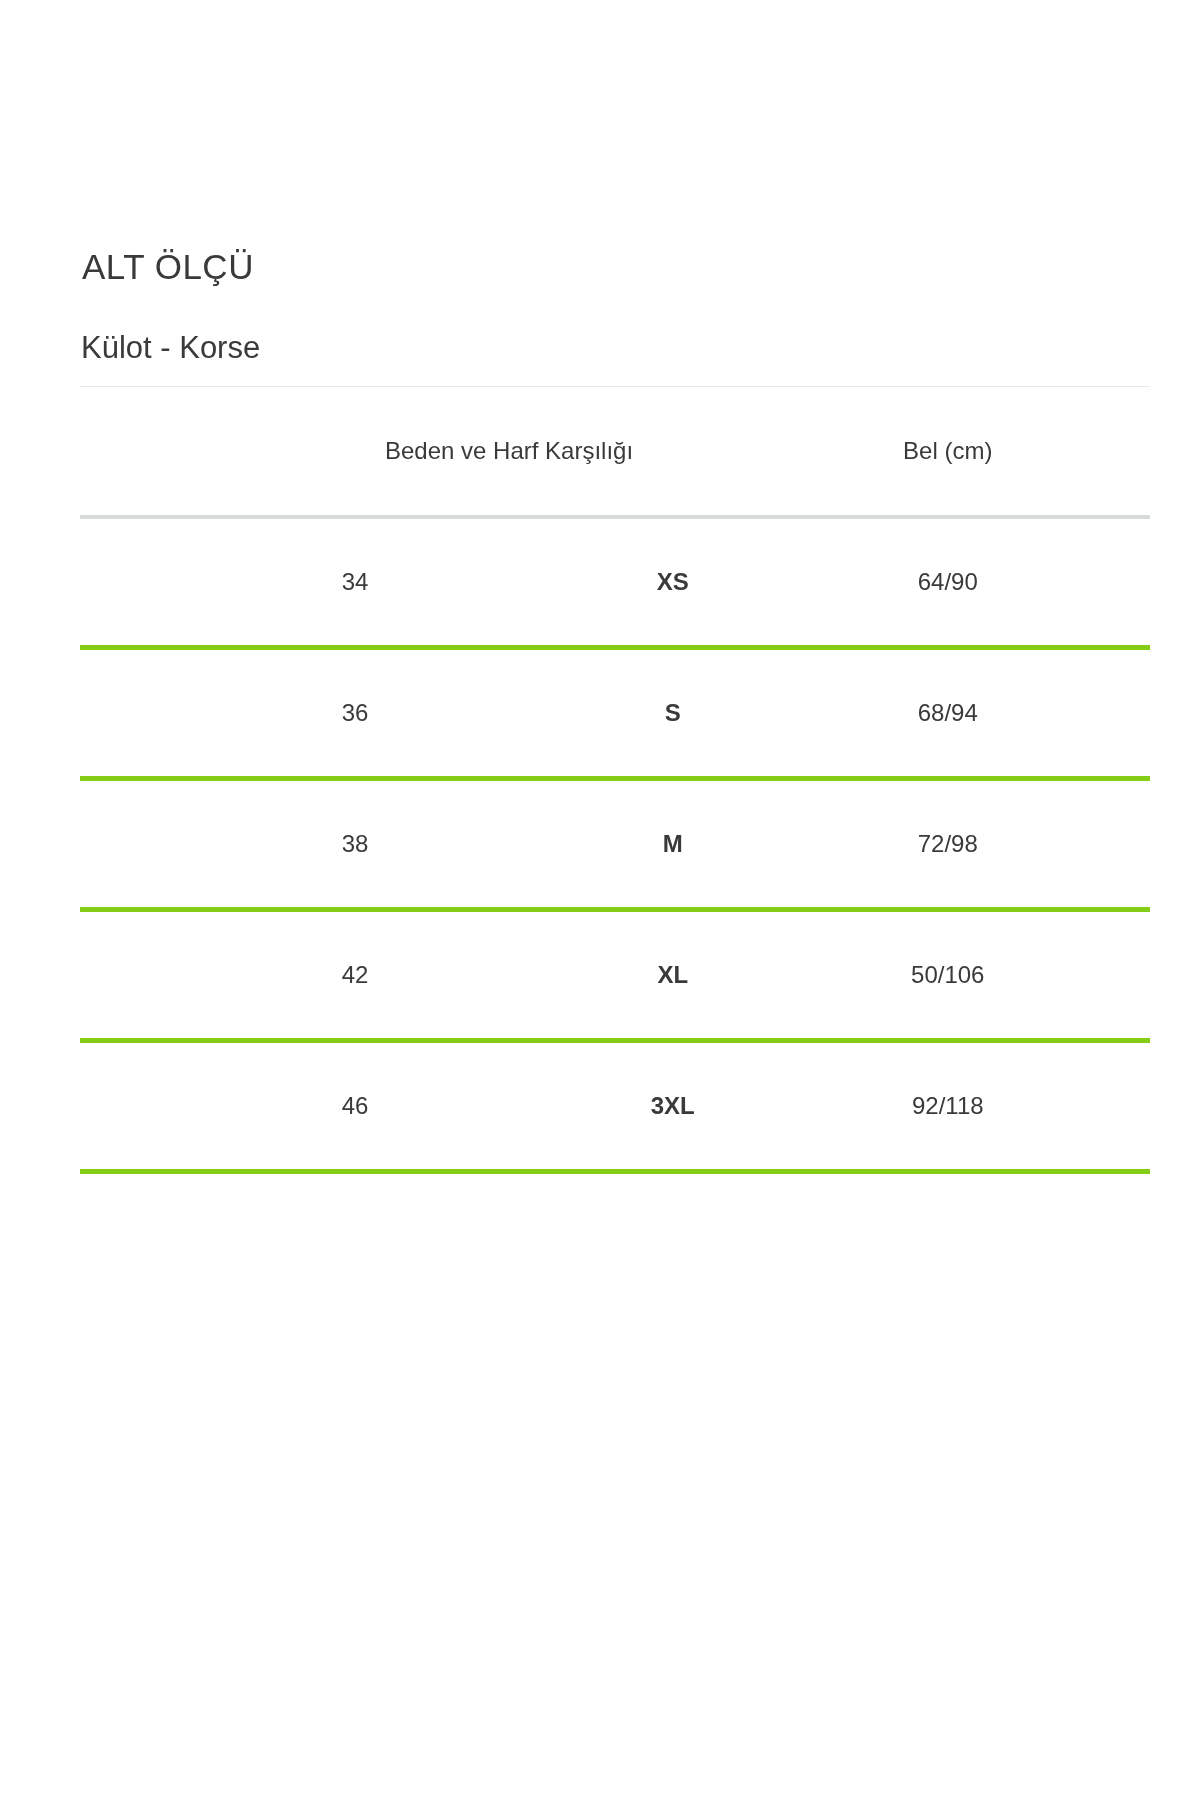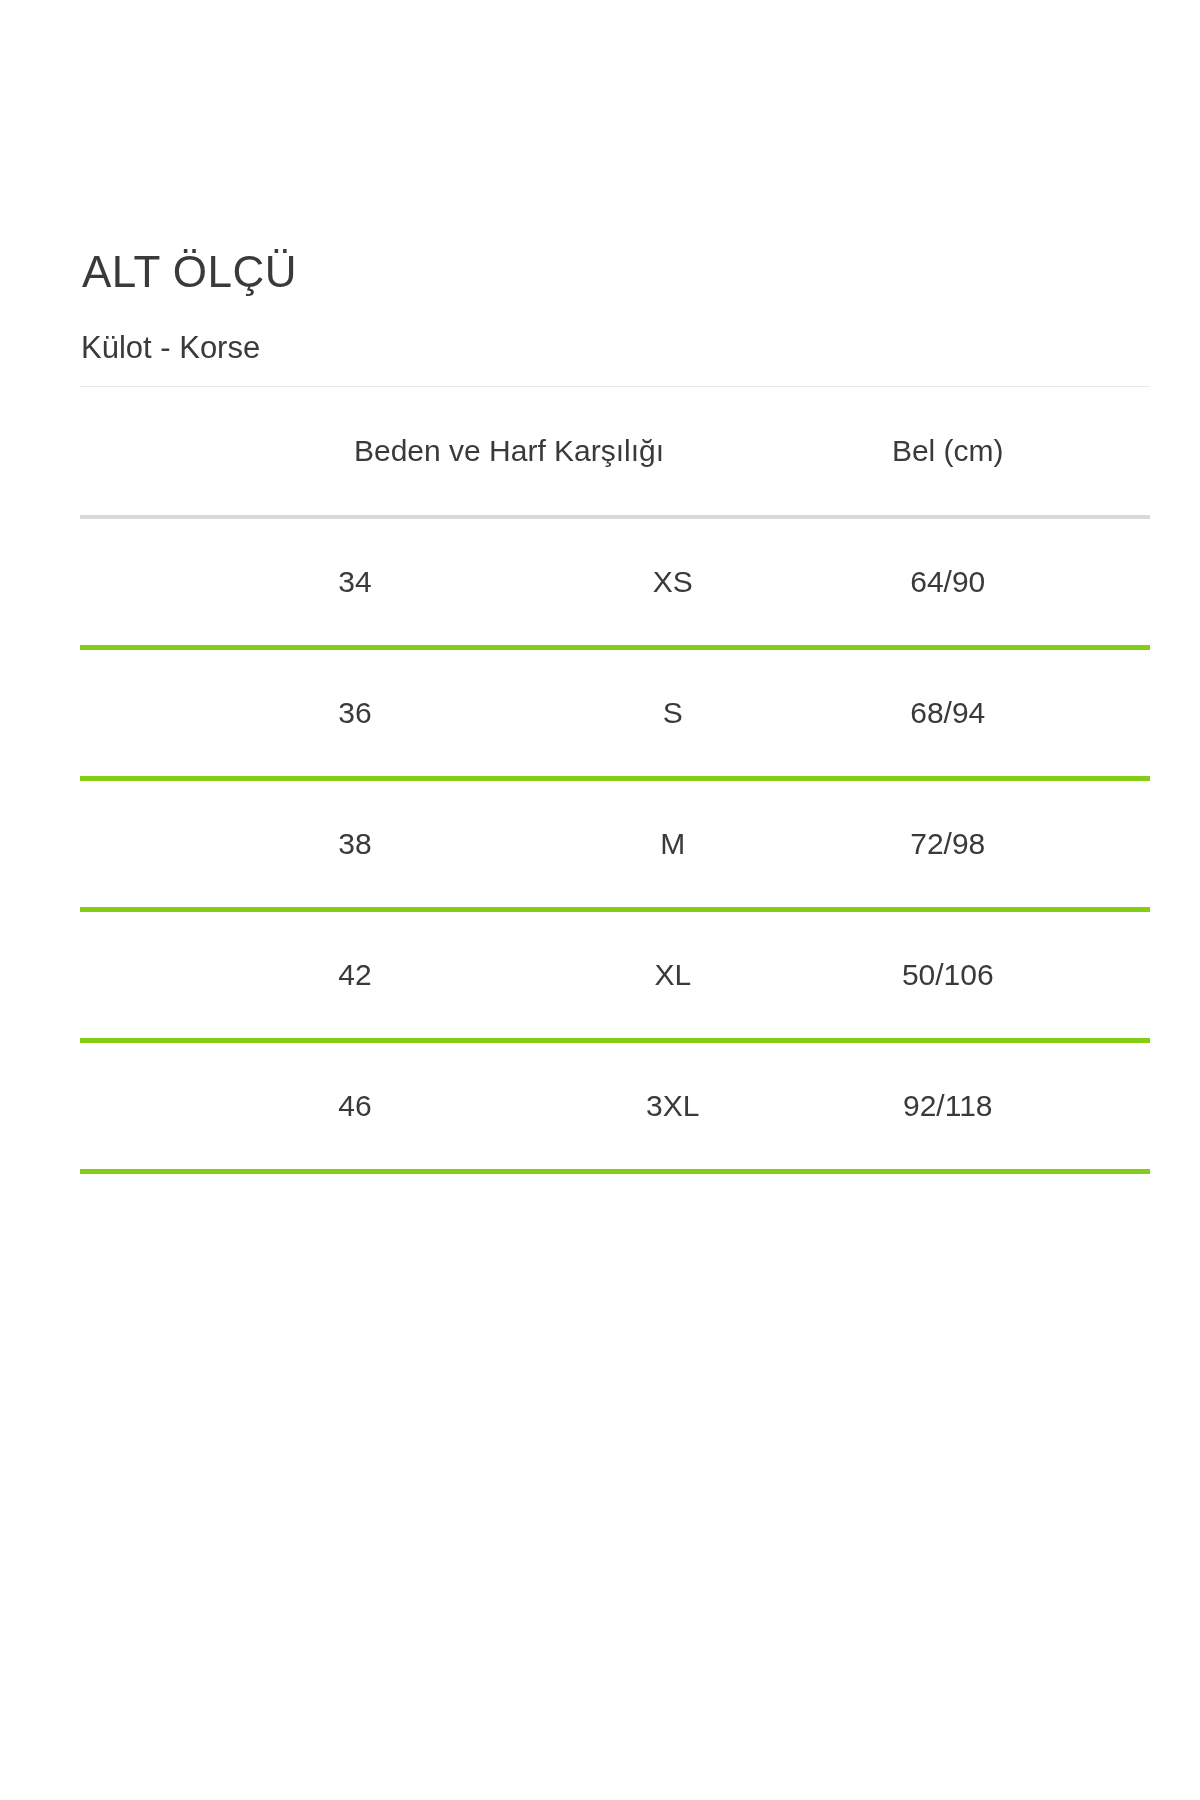--- a/index.html
+++ b/index.html
@@ -9,21 +9,21 @@
     background: #ffffff;
     font-family: "Liberation Sans", sans-serif;
     color: #3a3a3a;
     position: relative;
     overflow: hidden;
   }
   .page-title {
     position: absolute;
     left: 82px;
     top: 248px;
-    font-size: 44px;
+    font-size: 35px;
     font-weight: 500;
     letter-spacing: 0.5px;
     line-height: 1.1;
     white-space: nowrap;
   }
   .page-subtitle {
     position: absolute;
     left: 81px;
     top: 331px;
     font-size: 31px;
@@ -46,27 +46,27 @@
   .trow {
     position: relative;
     height: 126px;
     border-bottom: 5px solid #84cc16;
   }
   .trow.last { border-bottom: none; }
   .cell {
     position: absolute;
     top: 50%;
     transform: translate(-50%, -50%);
-    font-size: 30px;
+    font-size: 24px;
     white-space: nowrap;
   }
   .h1 { left: 40.1%; font-weight: 500; }
   .h2 { left: 81.1%; font-weight: 500; }
   .c1 { left: 25.7%; }
-  .c2 { left: 55.4%; }
+  .c2 { left: 55.4%; font-weight: bold; }
   .c3 { left: 81.1%; }
 </style>
 </head>
 <body>
 
 <div class="page-title">ALT ÖLÇÜ</div>
 <div class="page-subtitle">Külot - Korse</div>
 
 <div class="size-table">
 

